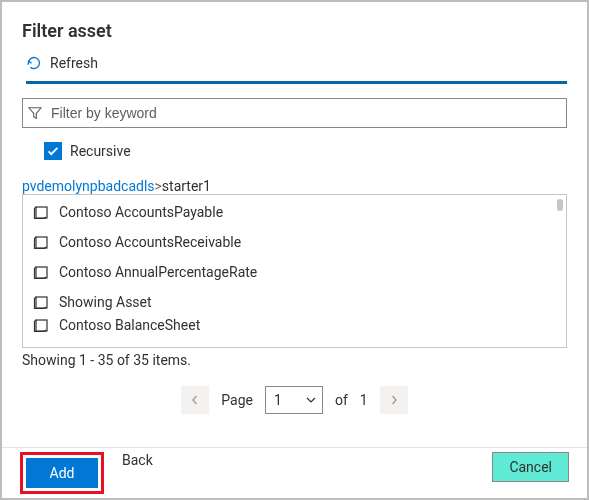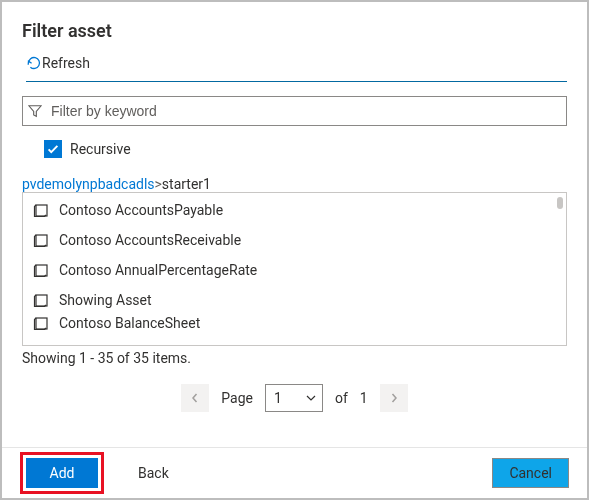--- a/index.html
+++ b/index.html
@@ -26,23 +26,23 @@
   }
   .title {
     font-size: 18px;
     font-weight: 600;
     margin: 2px 0 14px 0;
     color: #323130;
   }
   .refresh-row {
     display: flex;
     align-items: center;
-    gap: 0;
+    gap: 8px;
     padding-bottom: 10px;
-    border-bottom: 1px solid #0369a1;
+    border-bottom: 3px solid #0369a1;
     margin-bottom: 14px;
     margin-left: 4px;
   }
   .refresh-row svg { width:16px; height:16px; display:block; }
   .refresh-text { color:#323130; }
   .filter-wrap {
     position: relative;
     margin-bottom: 14px;
   }
   .filter-input {
@@ -118,36 +118,36 @@
     display:inline-flex; align-items:center; justify-content:space-between;
     width:58px; height:28px;
     border:1px solid #8a8886;
     padding:0 6px 0 8px;
     font-size:14px;
   }
   .page-select svg { width:10px; height:10px; }
   .footer {
     border-top:1px solid #e5e5e5;
     padding: 4px 18px;
-    display:flex; align-items:center; gap:34px;
+    display:flex; align-items:flex-start; gap:18px;
   }
   .add-highlight {
     border:3px solid #e81123;
     padding:3px;
     display:inline-block;
   }
   .btn {
     min-width:72px; height:30px;
     padding:0 16px;
     font-size:14px;
     display:inline-flex; align-items:center; justify-content:center;
     cursor:pointer;
   }
   .btn-primary { background:#0078d4; color:#fff; border:1px solid #0078d4; }
-  .btn-secondary { background:#0ea5e9; color:#323130; border:1px solid #8a8886; }
+  .btn-secondary { background:#5eead4; color:#323130; border:1px solid #8a8886; }
   .spacer { flex:1 1 auto; }
 </style>
 </head>
 <body>
 
 <div class="frame">
   <div class="content">
 
     <div class="title">Filter asset</div>
 

